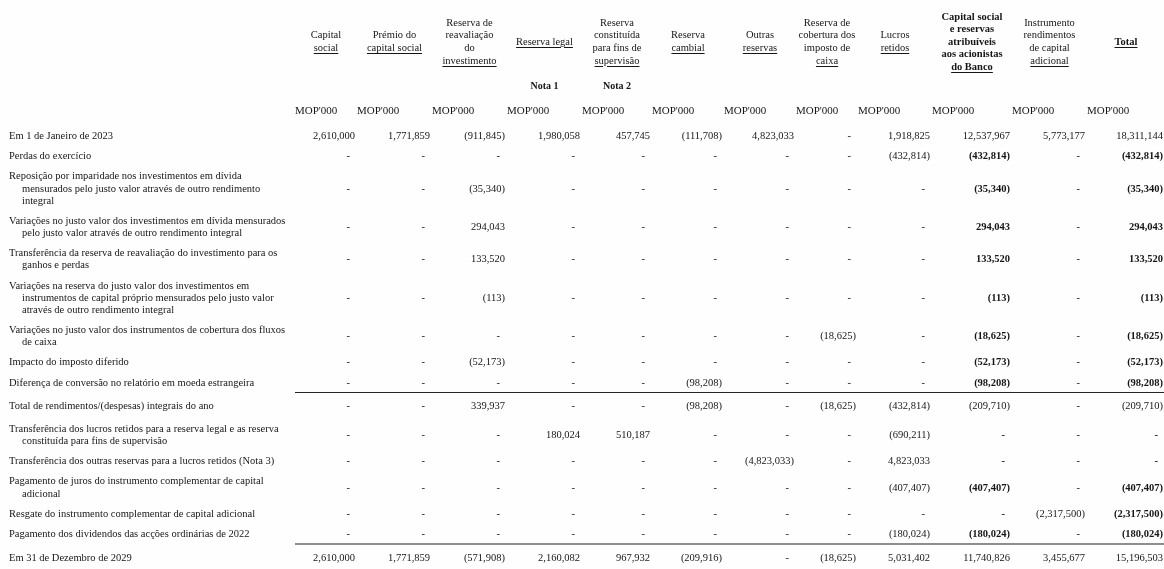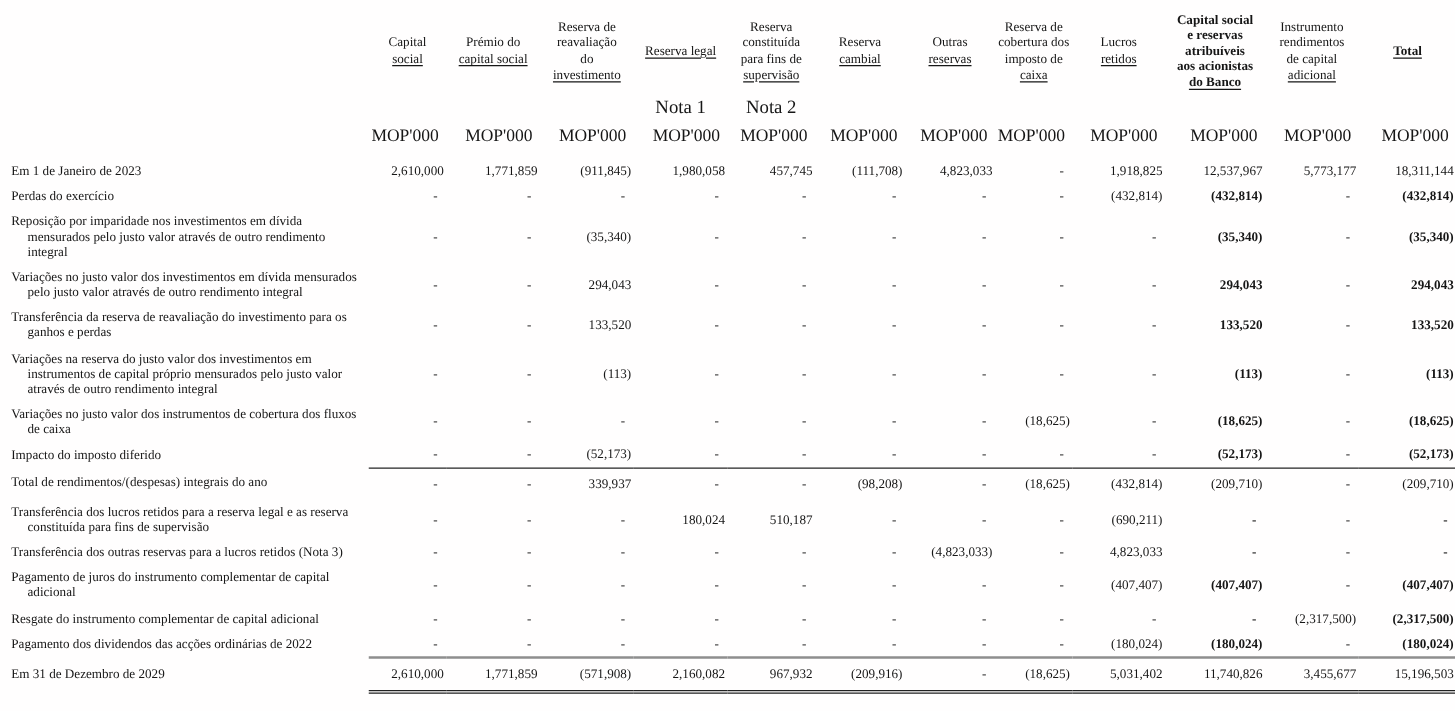--- a/index.html
+++ b/index.html
@@ -9,22 +9,22 @@
     box-sizing:border-box;padding-top:6px;
   }
   table{border-collapse:collapse;table-layout:fixed;width:1158px;margin-left:3px;}
   th,td{padding:0;font-weight:normal;vertical-align:middle;}
   
   thead th.hdr{height:72px;text-align:center;font-size:10.5px;line-height:1.2;vertical-align:middle;}
   thead th.hdr .hwrap{display:flex;flex-direction:column;align-items:center;}
   .hline{white-space:nowrap;display:block;}
   .hline.u{text-decoration:underline;text-underline-offset:2px;}
   th.hdr.b{font-weight:bold;}
-  thead th.note{height:15px;text-align:center;font-size:15px;vertical-align:middle;}
-  thead th.unit{height:23px;text-align:right;font-size:14px;vertical-align:bottom;padding:0 6px 4px 0;white-space:nowrap;}
+  thead th.note{height:15px;text-align:center;font-size:10px;vertical-align:middle;font-weight:bold;}
+  thead th.unit{height:23px;text-align:left;font-size:11px;vertical-align:bottom;padding:0 6px 4px 0;white-space:nowrap;}
   
   tbody td{font-size:10.5px;line-height:1.16;}
   td.lblcell{padding:5px 4px 3px 6px;vertical-align:middle;}
   td.lblcell .lbl{padding-left:13px;text-indent:-13px;}
   td.num{text-align:right;white-space:nowrap;padding:5px 2px 3px 0;vertical-align:middle;}
   td.num.dash{padding-right:7px;}
   .b{font-weight:bold;}
   tr.b-row td{font-weight:normal;}
   tbody tr:first-child td{padding-top:10px;}
   tr.rule-thin td.num{border-top:1px solid #242424;}
@@ -300,20 +300,37 @@
           <td class="num dash">-</td>
           <td class="num dash">-</td>
           <td class="num dash">-</td>
           <td class="num dash">-</td>
           <td class="num dash">-</td>
           <td class="num dash">-</td>
           <td class="num b">(52,173)</td>
           <td class="num dash">-</td>
           <td class="num b">(52,173)</td>
         </tr>
+        <tr>
+          <td class="lblcell">
+            <div class="lbl">Diferença de conversão no relatório em moeda estrangeira</div>
+          </td>
+          <td class="num dash">-</td>
+          <td class="num dash">-</td>
+          <td class="num dash">-</td>
+          <td class="num dash">-</td>
+          <td class="num dash">-</td>
+          <td class="num">(98,208)</td>
+          <td class="num dash">-</td>
+          <td class="num dash">-</td>
+          <td class="num dash">-</td>
+          <td class="num b">(98,208)</td>
+          <td class="num dash">-</td>
+          <td class="num b">(98,208)</td>
+        </tr>
         <tr class="b-row rule-thin">
           <td class="lblcell">
             <div class="lbl">Total de rendimentos/(despesas) integrais do ano</div>
           </td>
           <td class="num b dash">-</td>
           <td class="num b dash">-</td>
           <td class="num b">339,937</td>
           <td class="num b dash">-</td>
           <td class="num b dash">-</td>
           <td class="num b">(98,208)</td>

